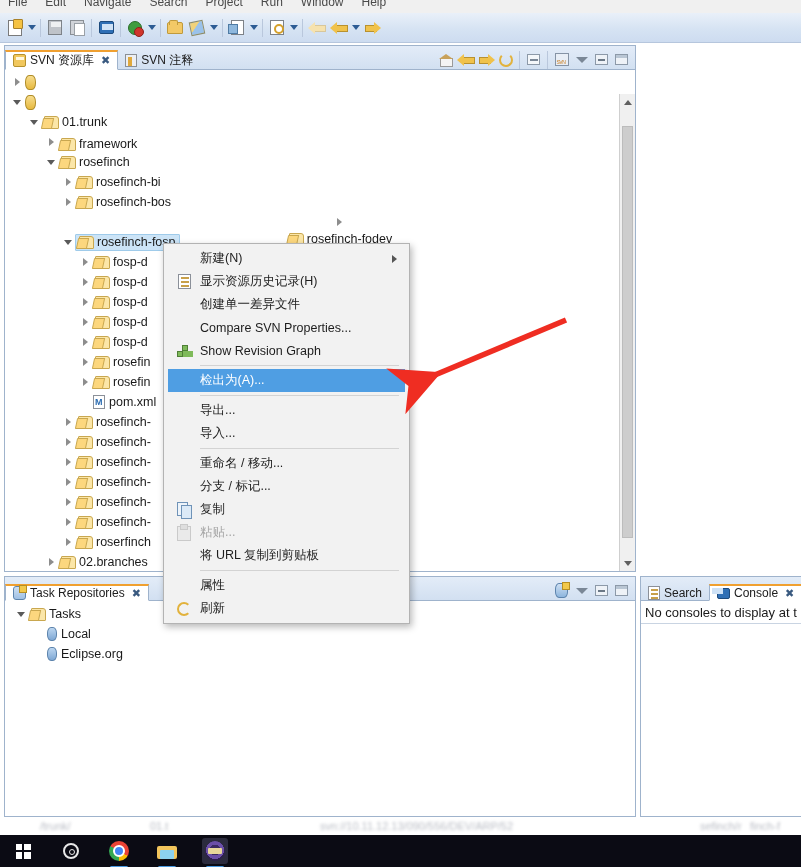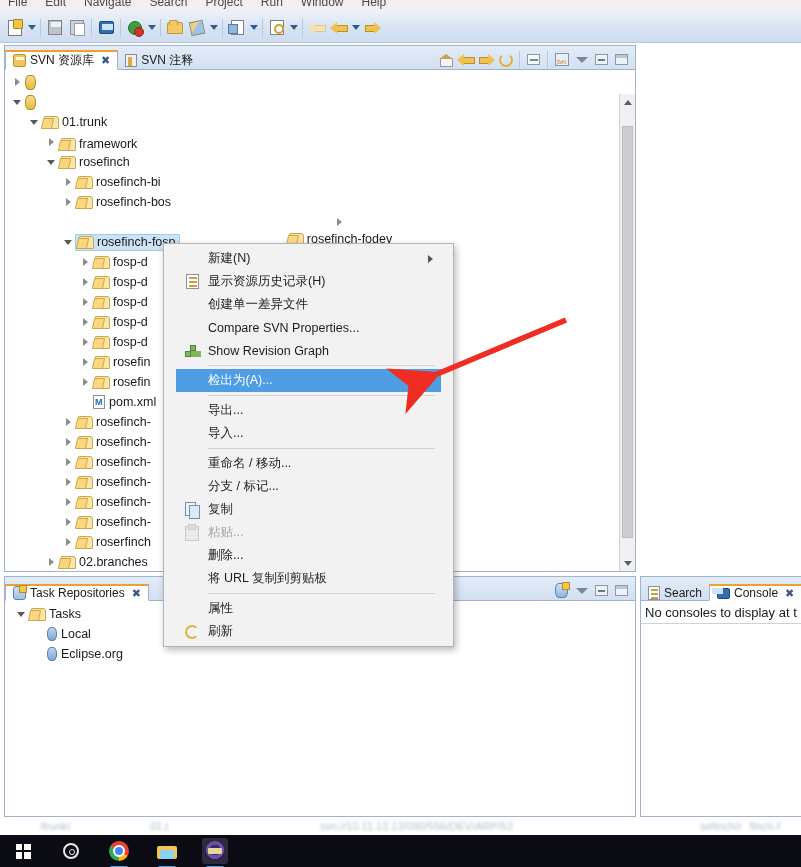--- a/index.html
+++ b/index.html
@@ -155,24 +155,24 @@
   .console-body { padding:4px 2px 0 4px; font-size:13px; color:#1a1a1a; white-space:nowrap; }
   .console-rule { margin:3px 0 0 0; height:1px; background:#c9d4e2; }
 
   
   .right-blank {
     position:absolute; left:640px; top:45px; width:161px; height:527px; background:#ffffff;
   }
 
   
   .ctxmenu {
-    position:absolute; left:163px; top:243px; width:291px;
+    position:absolute; left:163px; top:243px; width:247px;
     background:#f2f2f2; border:1px solid #b3b3b3;
     box-shadow:2px 3px 7px rgba(0,0,0,0.28);
-    padding:3px 12px; z-index:40;
+    padding:3px 4px; z-index:40;
   }
   .mi { height:23px; display:flex; align-items:center; position:relative; padding-left:0; }
   .mi .micon { width:32px; height:23px; display:flex; align-items:center; justify-content:center; flex:none; }
   .mi .mlabel { font-size:12.5px; color:#1d1d1d; white-space:nowrap; }
   .mi.disabled .mlabel { color:#a6a6a6; }
   .mi.highlight { background:#4f9ee3; }
   .mi.highlight .mlabel { color:#ffffff; }
   .mi .submark { margin-left:auto; margin-right:8px; }
   .mi .submark::after { content:""; display:block; border-top:4px solid transparent; border-bottom:4px solid transparent; border-left:5px solid #555; }
   .msep { height:1px; background:#d3d3d3; margin:3px 6px 3px 32px; }
@@ -647,24 +647,20 @@
         <span class="mlabel">复制</span>
       </div>
       <div class="mi disabled">
         <span class="micon">
           <span class="ic-paste-m"></span>
         </span>
         <span class="mlabel">粘贴...</span>
       </div>
       <div class="mi">
         <span class="micon"></span>
-        <span class="mlabel">删除...</span>
-      </div>
-      <div class="mi">
-        <span class="micon"></span>
         <span class="mlabel">将 URL 复制到剪贴板</span>
       </div>
       <div class="msep"></div>
       <div class="mi">
         <span class="micon"></span>
         <span class="mlabel">属性</span>
       </div>
       <div class="mi">
         <span class="micon">
           <span class="ic-refresh-m"></span>

